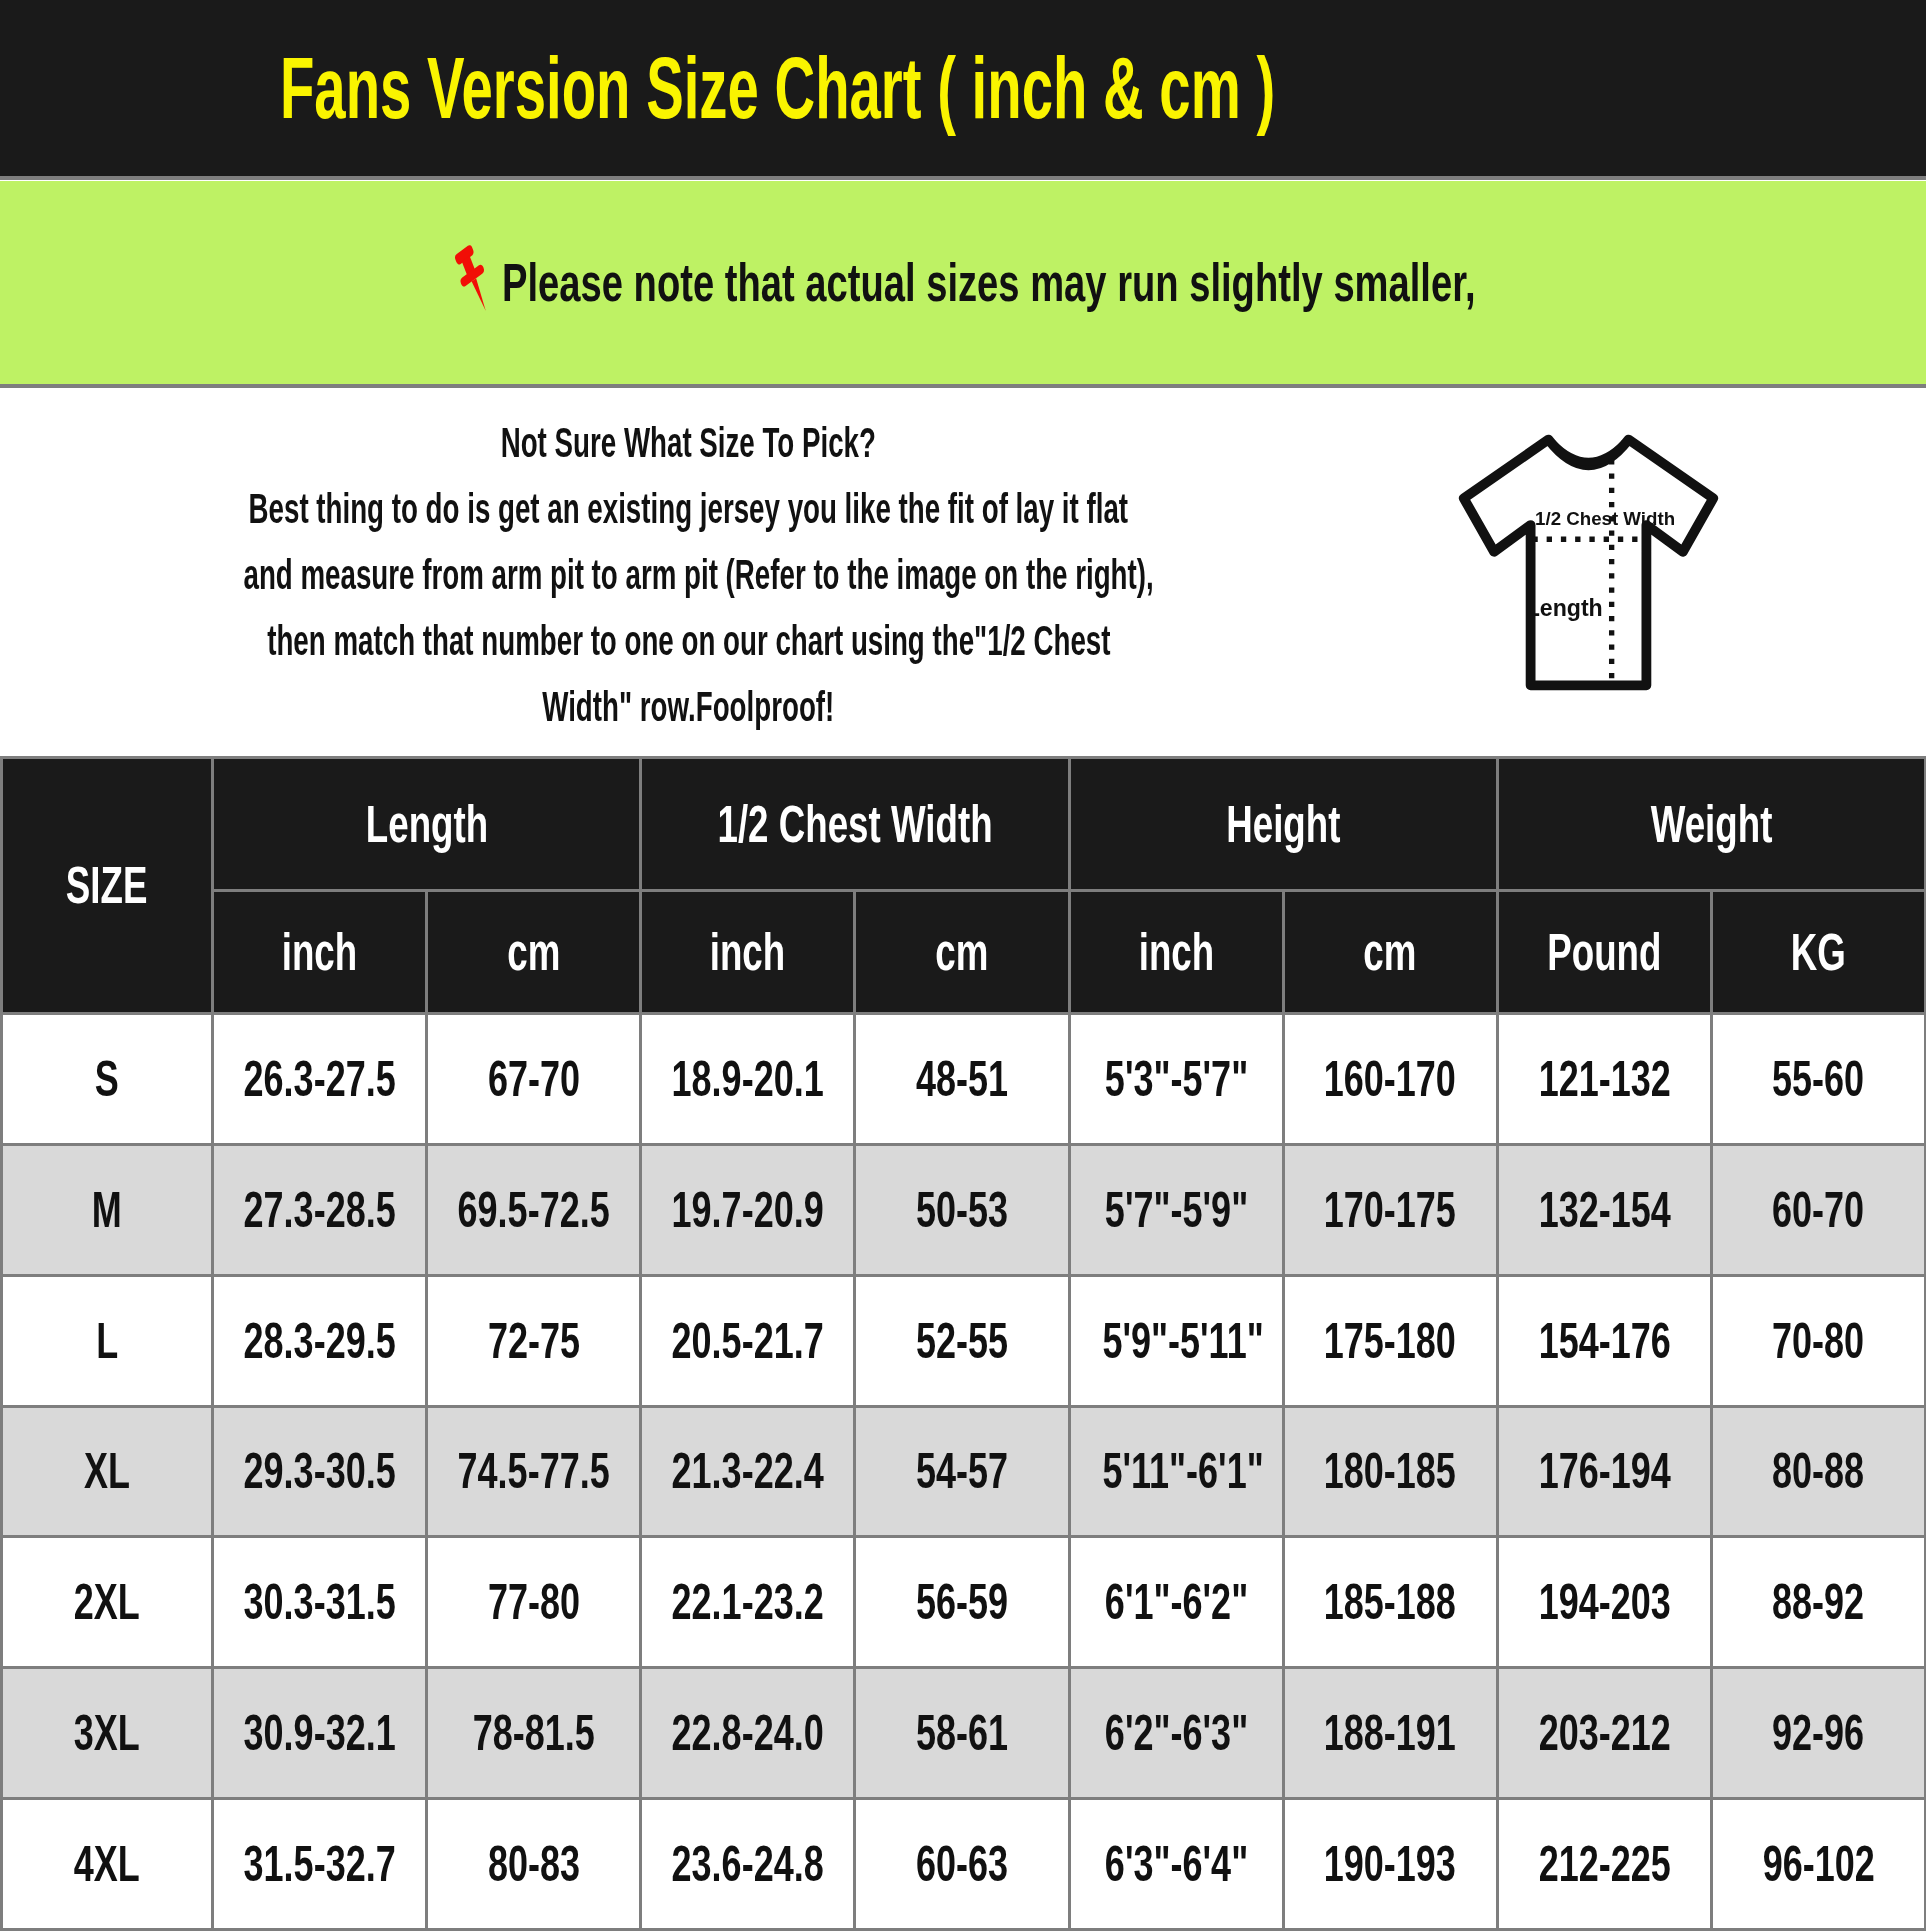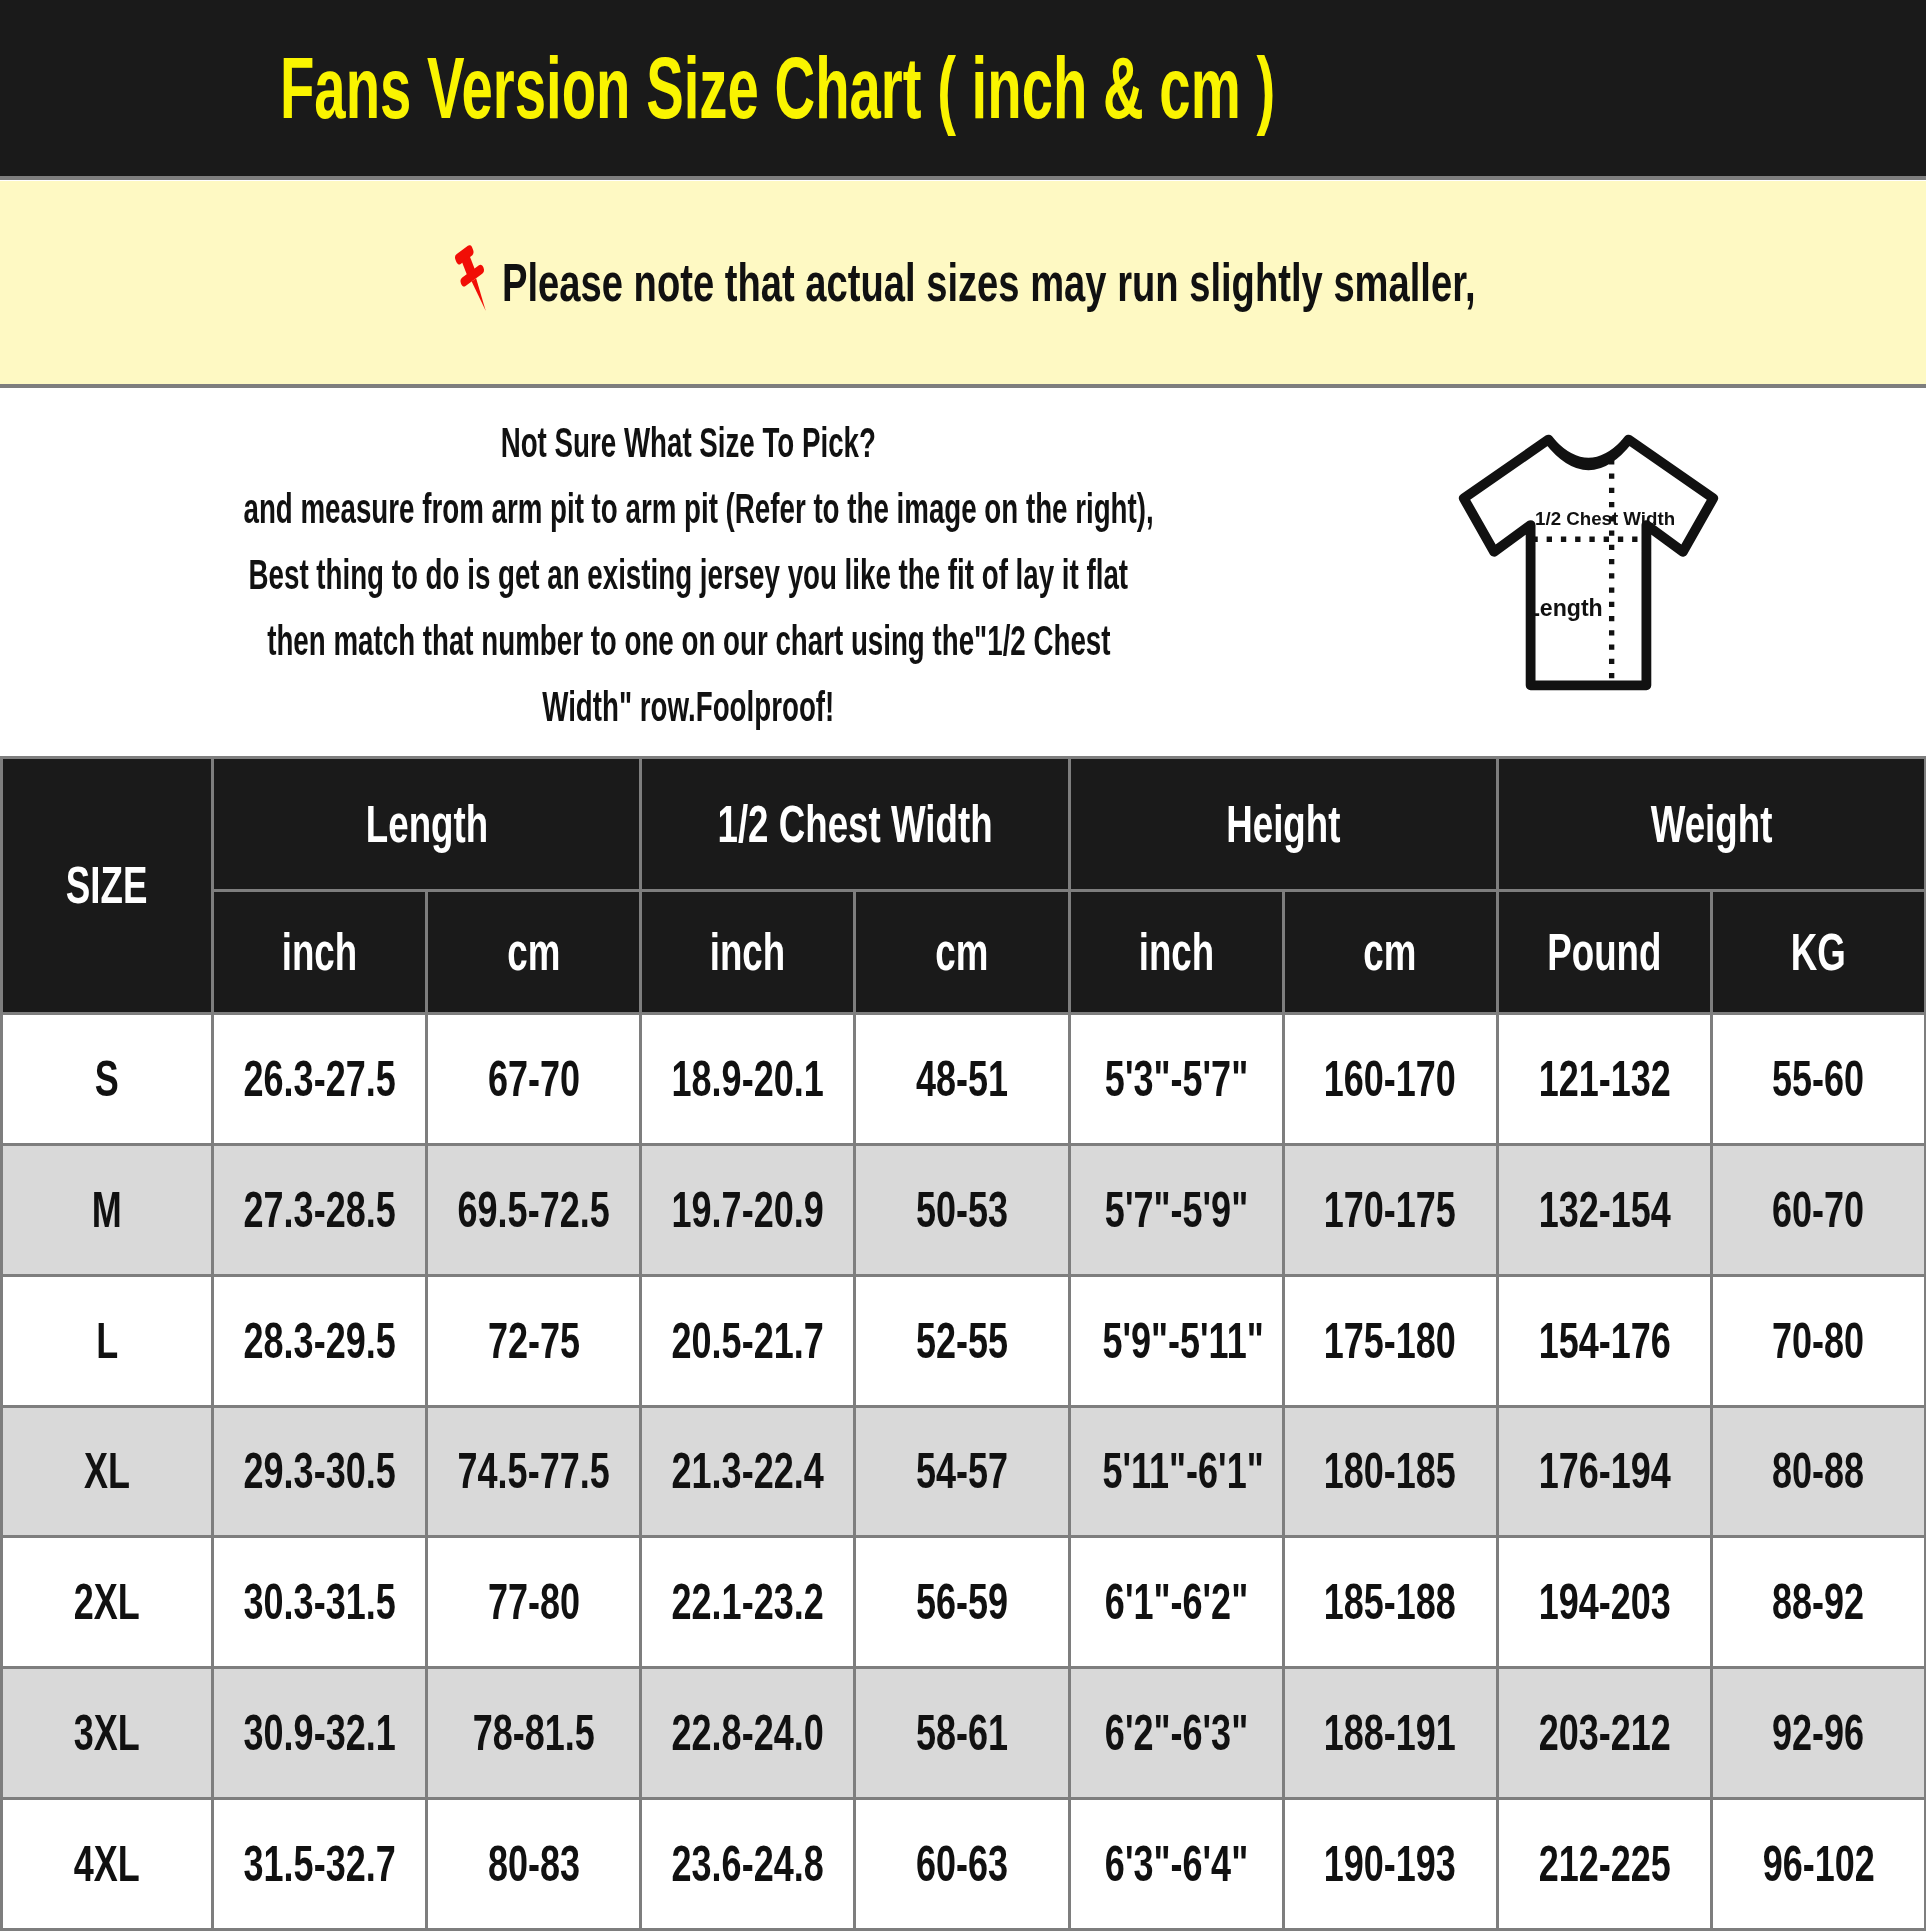--- a/index.html
+++ b/index.html
@@ -22,21 +22,21 @@
     box-sizing:content-box;
   }
   .title-text {
     color:#faf400; font-size:88px; white-space:nowrap;
     display:inline-block; transform:scaleX(0.64); transform-origin:center;
   }
 
   
   .note {
     position:absolute; top:181px; left:0; width:1927px; height:203px;
-    background:#fef9c3;
+    background:#bef264;
     border-bottom:4.6px solid #7e7e7e;
     display:flex; align-items:center; justify-content:center;
     gap:16.5px; box-sizing:content-box;
   }
   .note-line { display:flex; align-items:center; justify-content:center; width:1927px; }
   .squeeze {
     display:flex; align-items:center; justify-content:center; white-space:nowrap;
     transform:scaleX(0.72); transform-origin:center;
     font-size:53px;
   }
@@ -100,22 +100,22 @@
           </g>
         </svg>
         <span>Please note that actual sizes may run slightly smaller,</span>
       </div>
     </div>
   </div>
 
   <div class="info">
     <div class="info-text">
       <div class="info-line"><span>Not Sure What Size To Pick?</span></div>
+      <div class="info-line"><span>Best thing to do is get an existing jersey you like the fit of lay it flat</span></div>
       <div class="info-line"><span>and measure from arm pit to arm pit (Refer to the image on the right),</span></div>
-      <div class="info-line"><span>Best thing to do is get an existing jersey you like the fit of lay it flat</span></div>
       <div class="info-line"><span>then match that number to one on our chart using the"1/2 Chest</span></div>
       <div class="info-line"><span>Width" row.Foolproof!</span></div>
     </div>
 
     <div class="shirt-wrap">
       <svg viewBox="0 0 320 335" width="285" height="308">
 
         <path d="M115 30 Q160 88 205 30 L300 96 L266 156 L225 126 L225 306 L95 306 L95 126 L54 156 L20 96 Z" fill="#ffffff" stroke="#111111" stroke-width="11" stroke-linejoin="round"></path>
 
         <path d="M119 34 Q160 76 201 34" fill="none" stroke="#111111" stroke-width="9"></path>

